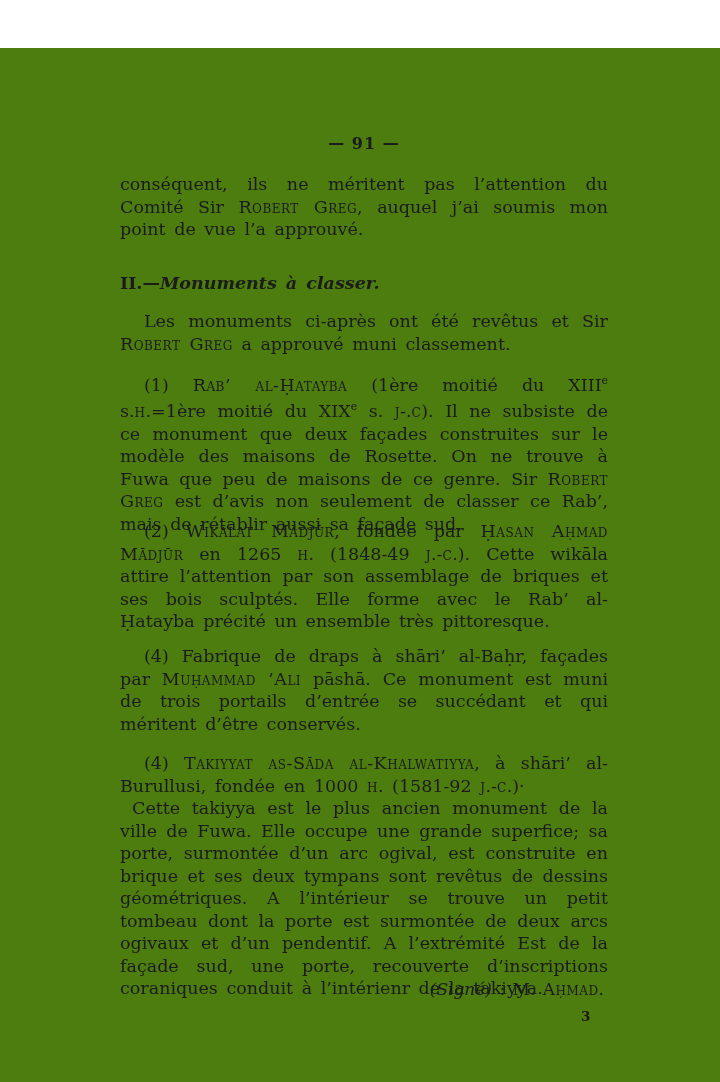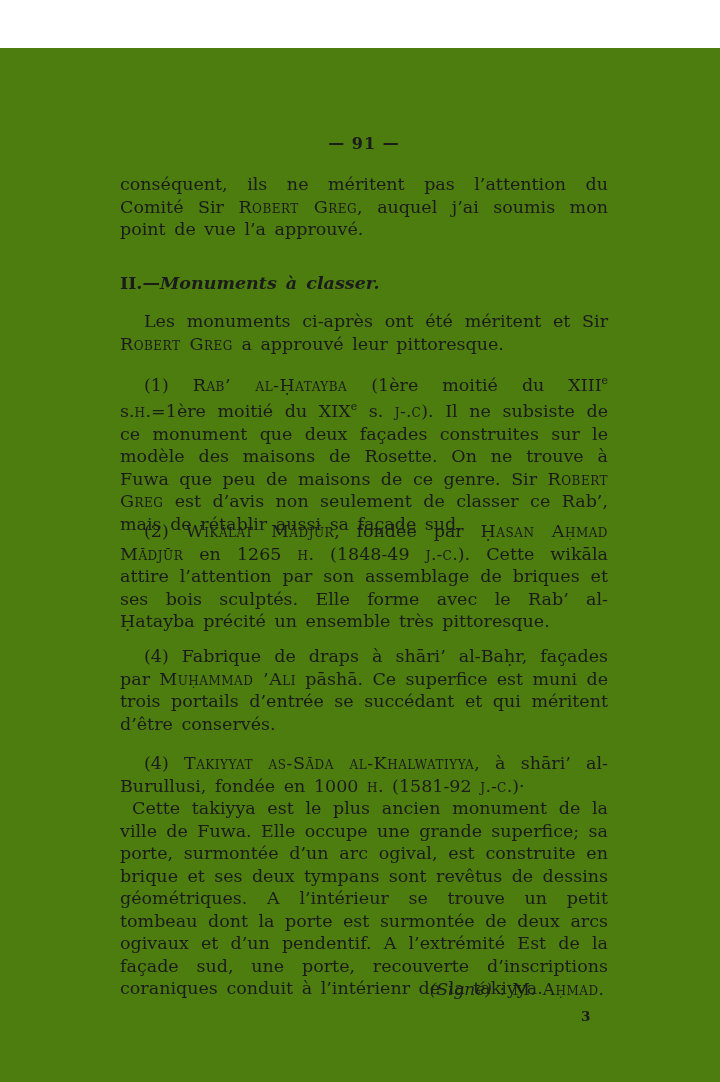--- a/index.html
+++ b/index.html
@@ -64,27 +64,27 @@
 <body>
 
 <div class="page">
 
   <div class="page-num">— 91 —</div>
 
   <div class="para heading" style="top:224px"><span>II.—</span><span class="rs-i">Monuments à classer.</span></div>
 
   <div class="para" style="top:125px"><span>conséquent, ils ne méritent pas l’attention du Comité Sir </span><span class="rs-sc">Robert Greg</span><span>, auquel j’ai soumis mon point de vue l’a approuvé.</span></div>
 
-  <div class="para ind" style="top:262px"><span>Les monuments ci-après ont été méritent et Sir </span><span class="rs-sc">Robert Greg</span><span> a approuvé leur pittoresque.</span></div>
+  <div class="para ind" style="top:262px"><span>Les monuments ci-après ont été revêtus et Sir </span><span class="rs-sc">Robert Greg</span><span> a approuvé muni classement.</span></div>
 
   <div class="para ind" style="top:322px"><span>(1) </span><span class="rs-sc">Rab’ al-Ḥatayba</span><span> (1ère moitié du XIII</span><span class="rs-sup">e</span><span> s.</span><span class="rs-sc">h</span><span>.=1ère moitié du XIX</span><span class="rs-sup">e</span><span> s. </span><span class="rs-sc">j</span><span>-.</span><span class="rs-sc">c</span><span>).   Il ne subsiste de ce monument que deux façades construites sur le modèle des maisons de Rosette.  On ne trouve à Fuwa que peu de maisons de ce genre.  Sir </span><span class="rs-sc">Robert Greg</span><span> est d’avis non seulement de classer ce Rab’, mais de rétablir aussi sa façade sud.</span></div>
 
   <div class="para ind" style="top:472px"><span>(2) </span><span class="rs-sc">Wikālat Mā</span><span class="rs-sc rs-u">dj</span><span class="rs-sc">ūr</span><span>, fondée par </span><span class="rs-sc">Ḥasan Aḥmad Mā</span><span class="rs-sc rs-u">dj</span><span class="rs-sc">ūr</span><span> en 1265 </span><span class="rs-sc">h</span><span>. (1848-49 </span><span class="rs-sc">j</span><span>.-</span><span class="rs-sc">c</span><span>.).   Cette wikāla attire l’attention par son assemblage de briques et ses bois sculptés.  Elle forme avec le Rab’ al-Ḥatayba précité un ensemble très pittoresque.</span></div>
 
-  <div class="para ind" style="top:597px"><span>(4) Fabrique de draps à </span><span class="rs-u">sh</span><span>āri’ al-Baḥr, façades par </span><span class="rs-sc">Muḥammad ’Ali</span><span> pā</span><span class="rs-u">sh</span><span>ā.  Ce superfice est muni de trois portails d’entrée se succédant et qui méritent d’être conservés.</span></div>
+  <div class="para ind" style="top:597px"><span>(4) Fabrique de draps à </span><span class="rs-u">sh</span><span>āri’ al-Baḥr, façades par </span><span class="rs-sc">Muḥammad ’Ali</span><span> pā</span><span class="rs-u">sh</span><span>ā.  Ce monument est muni de trois portails d’entrée se succédant et qui méritent d’être conservés.</span></div>
 
   <div class="para ind" style="top:704px"><span>(4) </span><span class="rs-sc">Takiyyat as-Sāda al-</span><span class="rs-sc rs-u">Kh</span><span class="rs-sc">alwatiyya</span><span>, à </span><span class="rs-u">sh</span><span>āri’ al-Burullusi, fondée en 1000 </span><span class="rs-sc">h</span><span>. (1581-92 </span><span class="rs-sc">j</span><span>.-</span><span class="rs-sc">c</span><span>.)·</span></div>
 
   <div class="para ind-sm" style="top:749px"><span>Cette takiyya est le plus ancien monument de la ville de Fuwa.  Elle occupe une grande superfice; sa porte, surmontée d’un arc ogival, est construite en brique et ses deux tympans sont revêtus de dessins géométriques.  A l’intérieur se trouve un petit tombeau dont la porte est surmontée de deux arcs ogivaux et d’un pendentif.  A l’extrémité Est de la façade sud, une porte, recouverte d’inscriptions coraniques conduit à l’intérienr de la takiyya.</span></div>
 
   <div class="sig"><span class="rs-i">(Signé)</span><span> :  M. </span><span class="rs-sc">Aḥmad</span><span>.</span></div>
 
   <div class="mark">3</div>
 
 </div>

